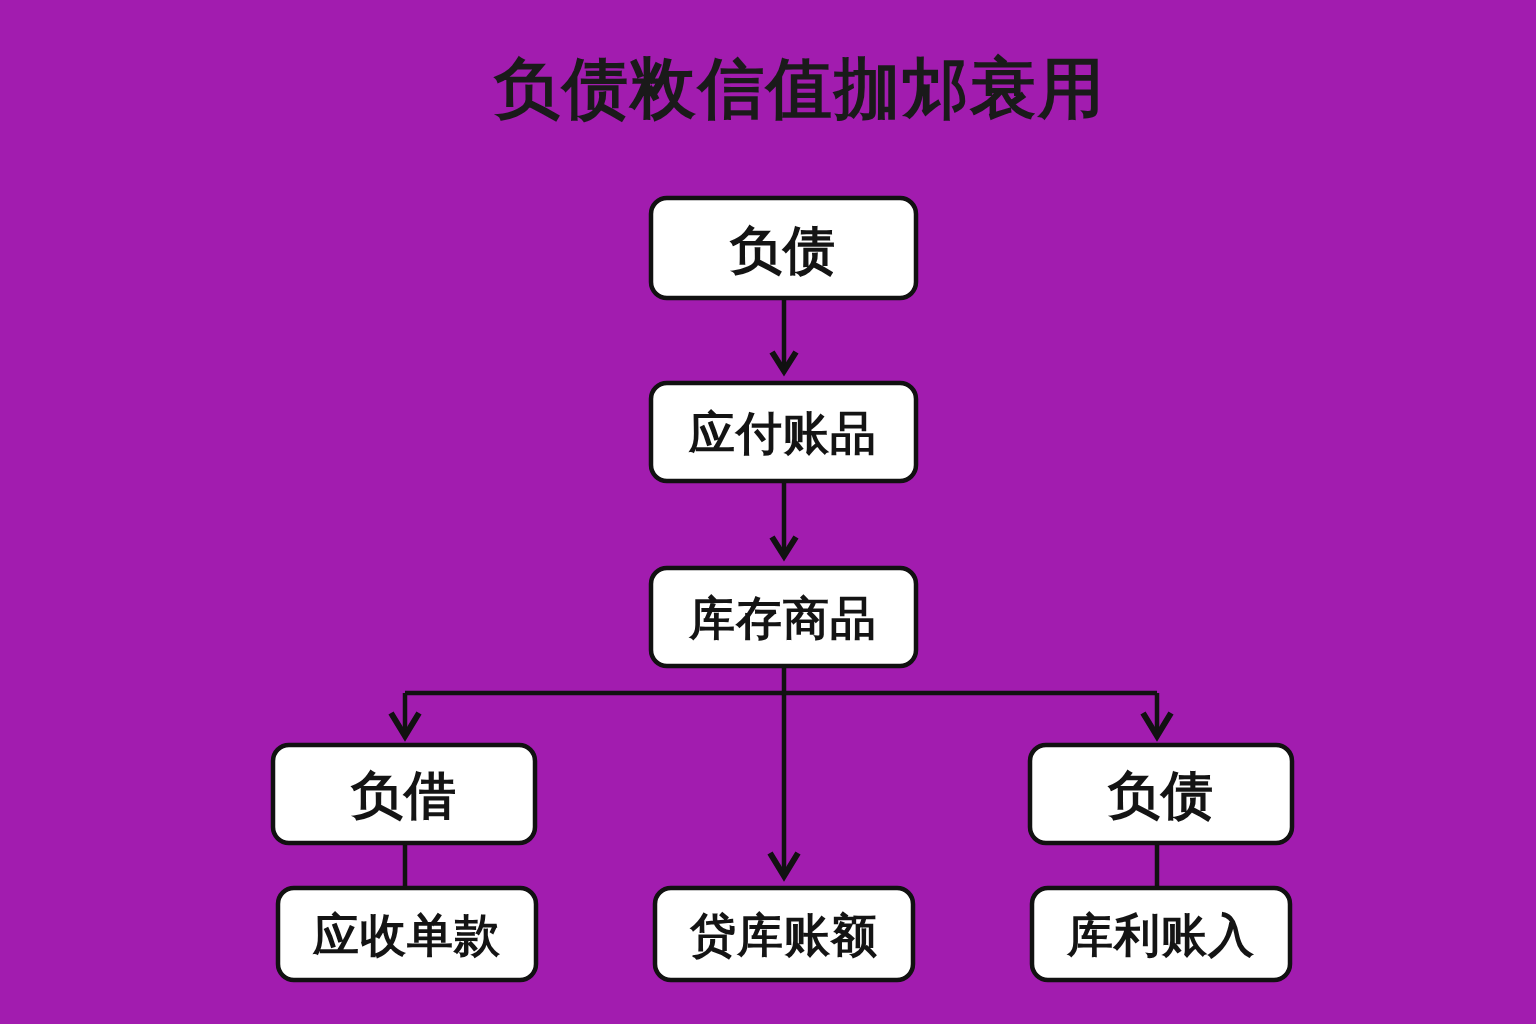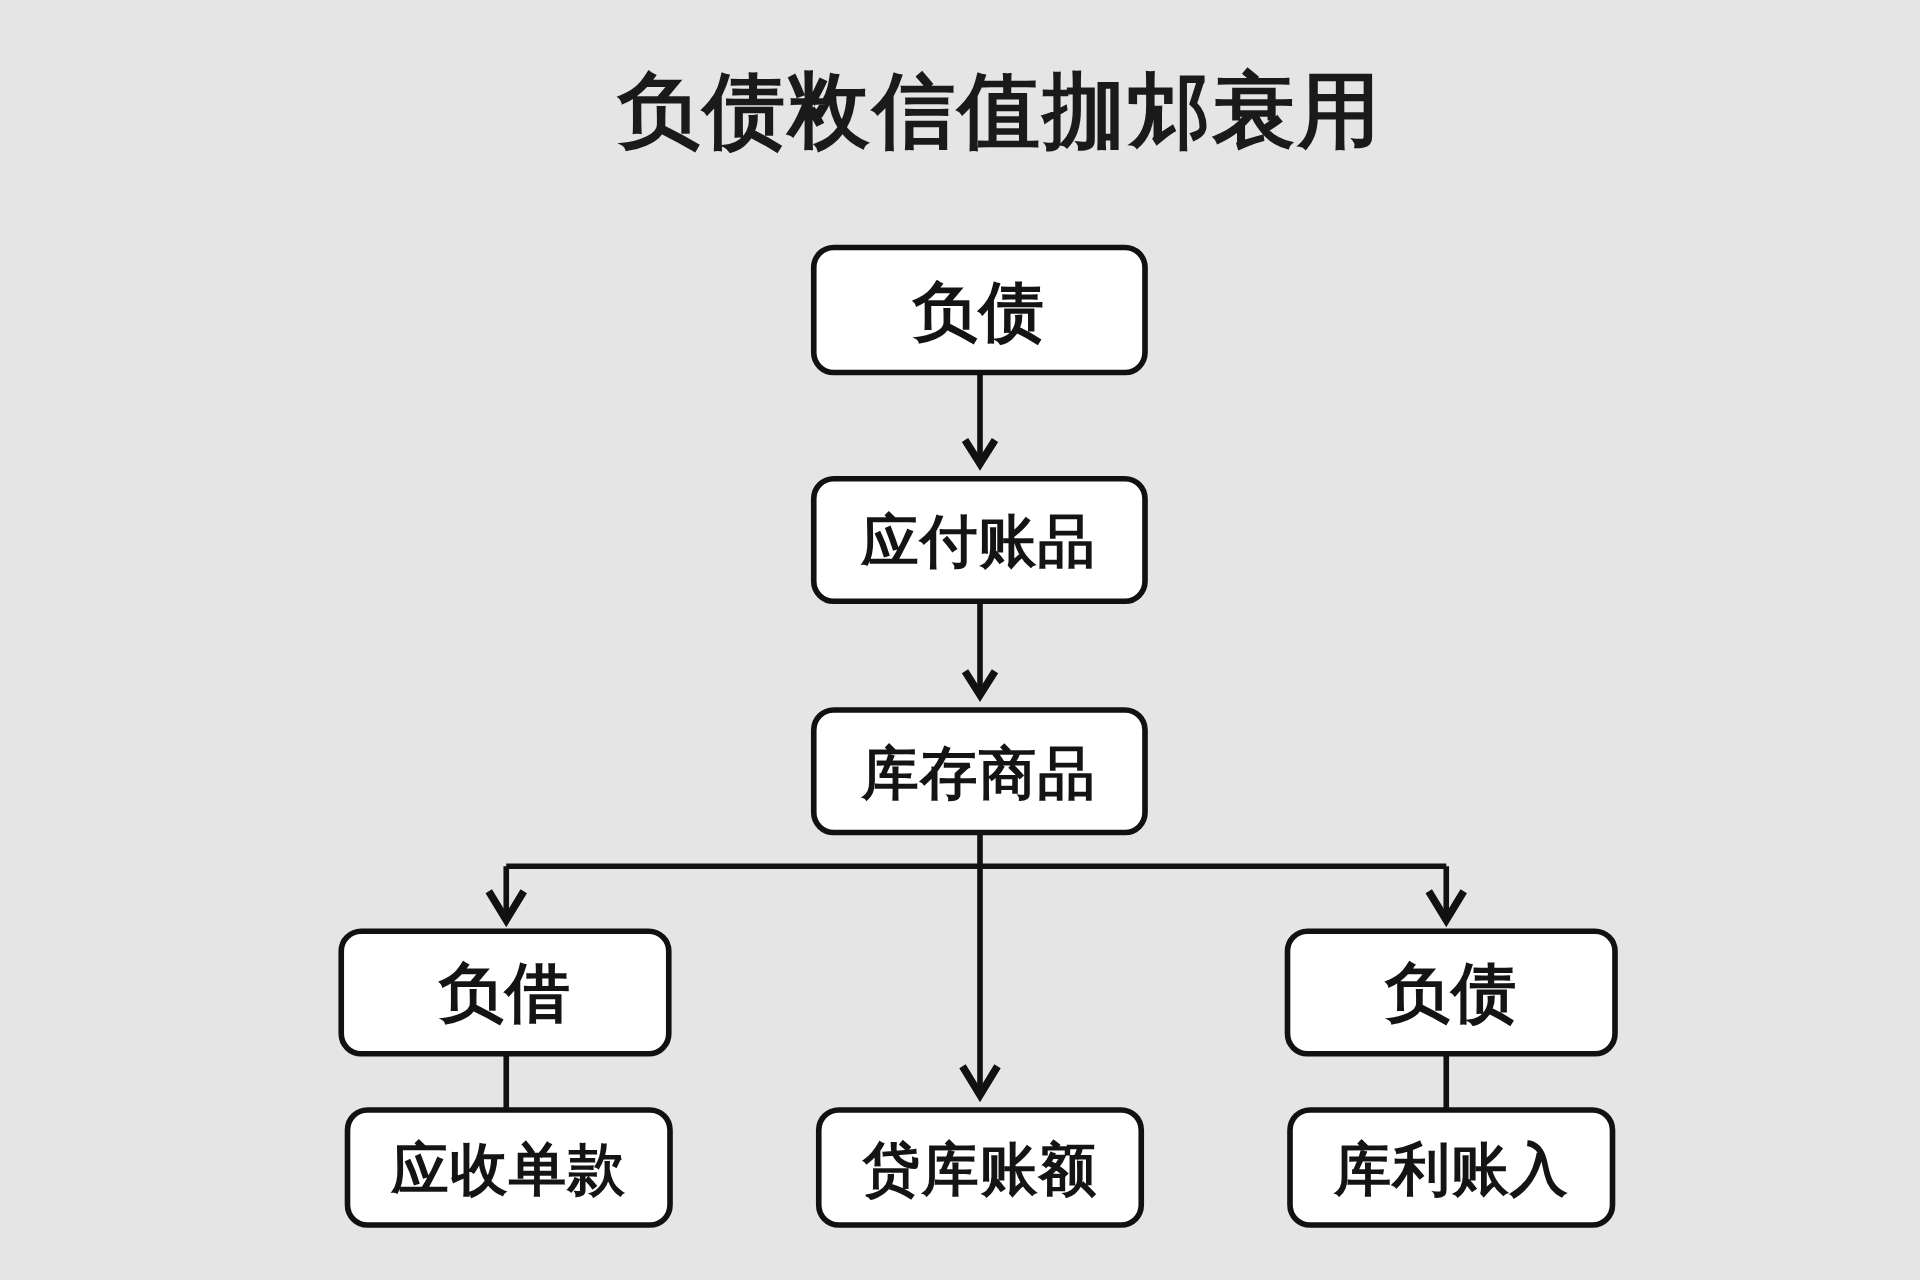--- a/index.html
+++ b/index.html
@@ -11,21 +11,21 @@
   body {
     width: 1536px;
     height: 1024px;
     font-family: "Liberation Sans", "DejaVu Sans", sans-serif;
     overflow: hidden;
   }
   #diagram-root {
     position: relative;
     width: 1536px;
     height: 1024px;
-    background: #e5e5e5;
+    background: #a21caf;
   }
   svg#flow-svg {
     position: absolute;
     top: 0;
     left: 0;
     width: 1536px;
     height: 1024px;
     display: block;
   }
   .node-rect {

